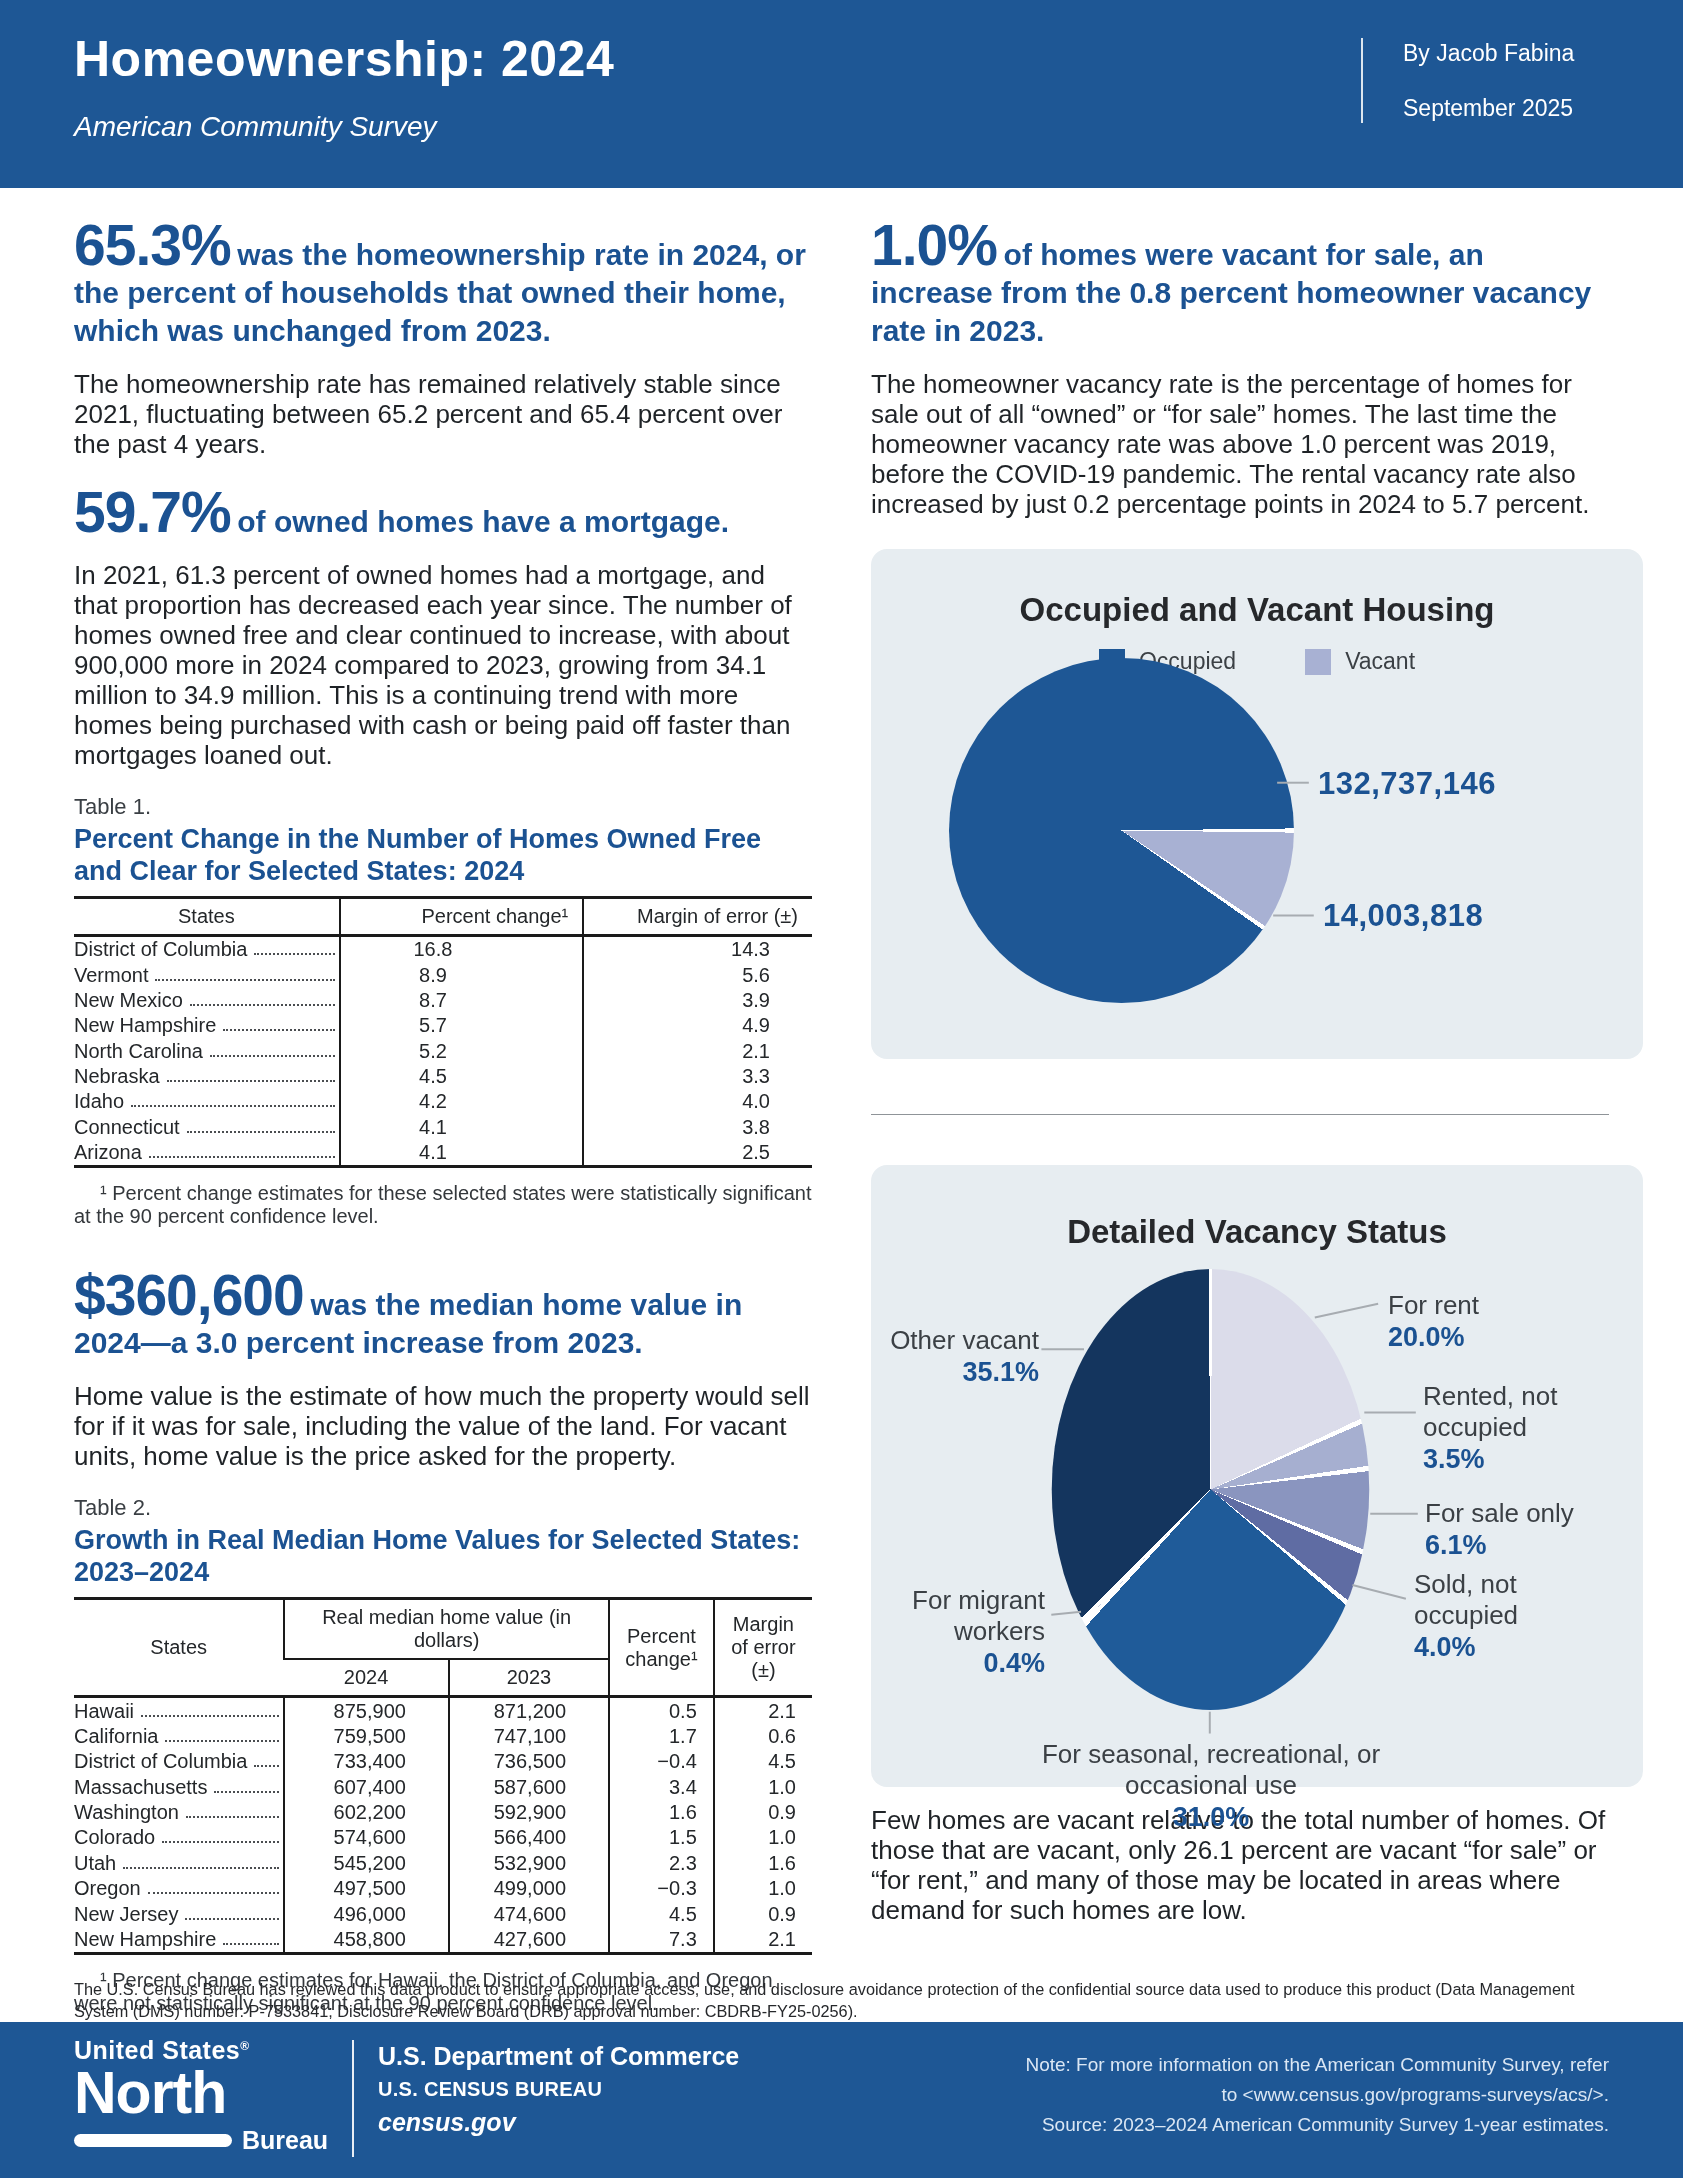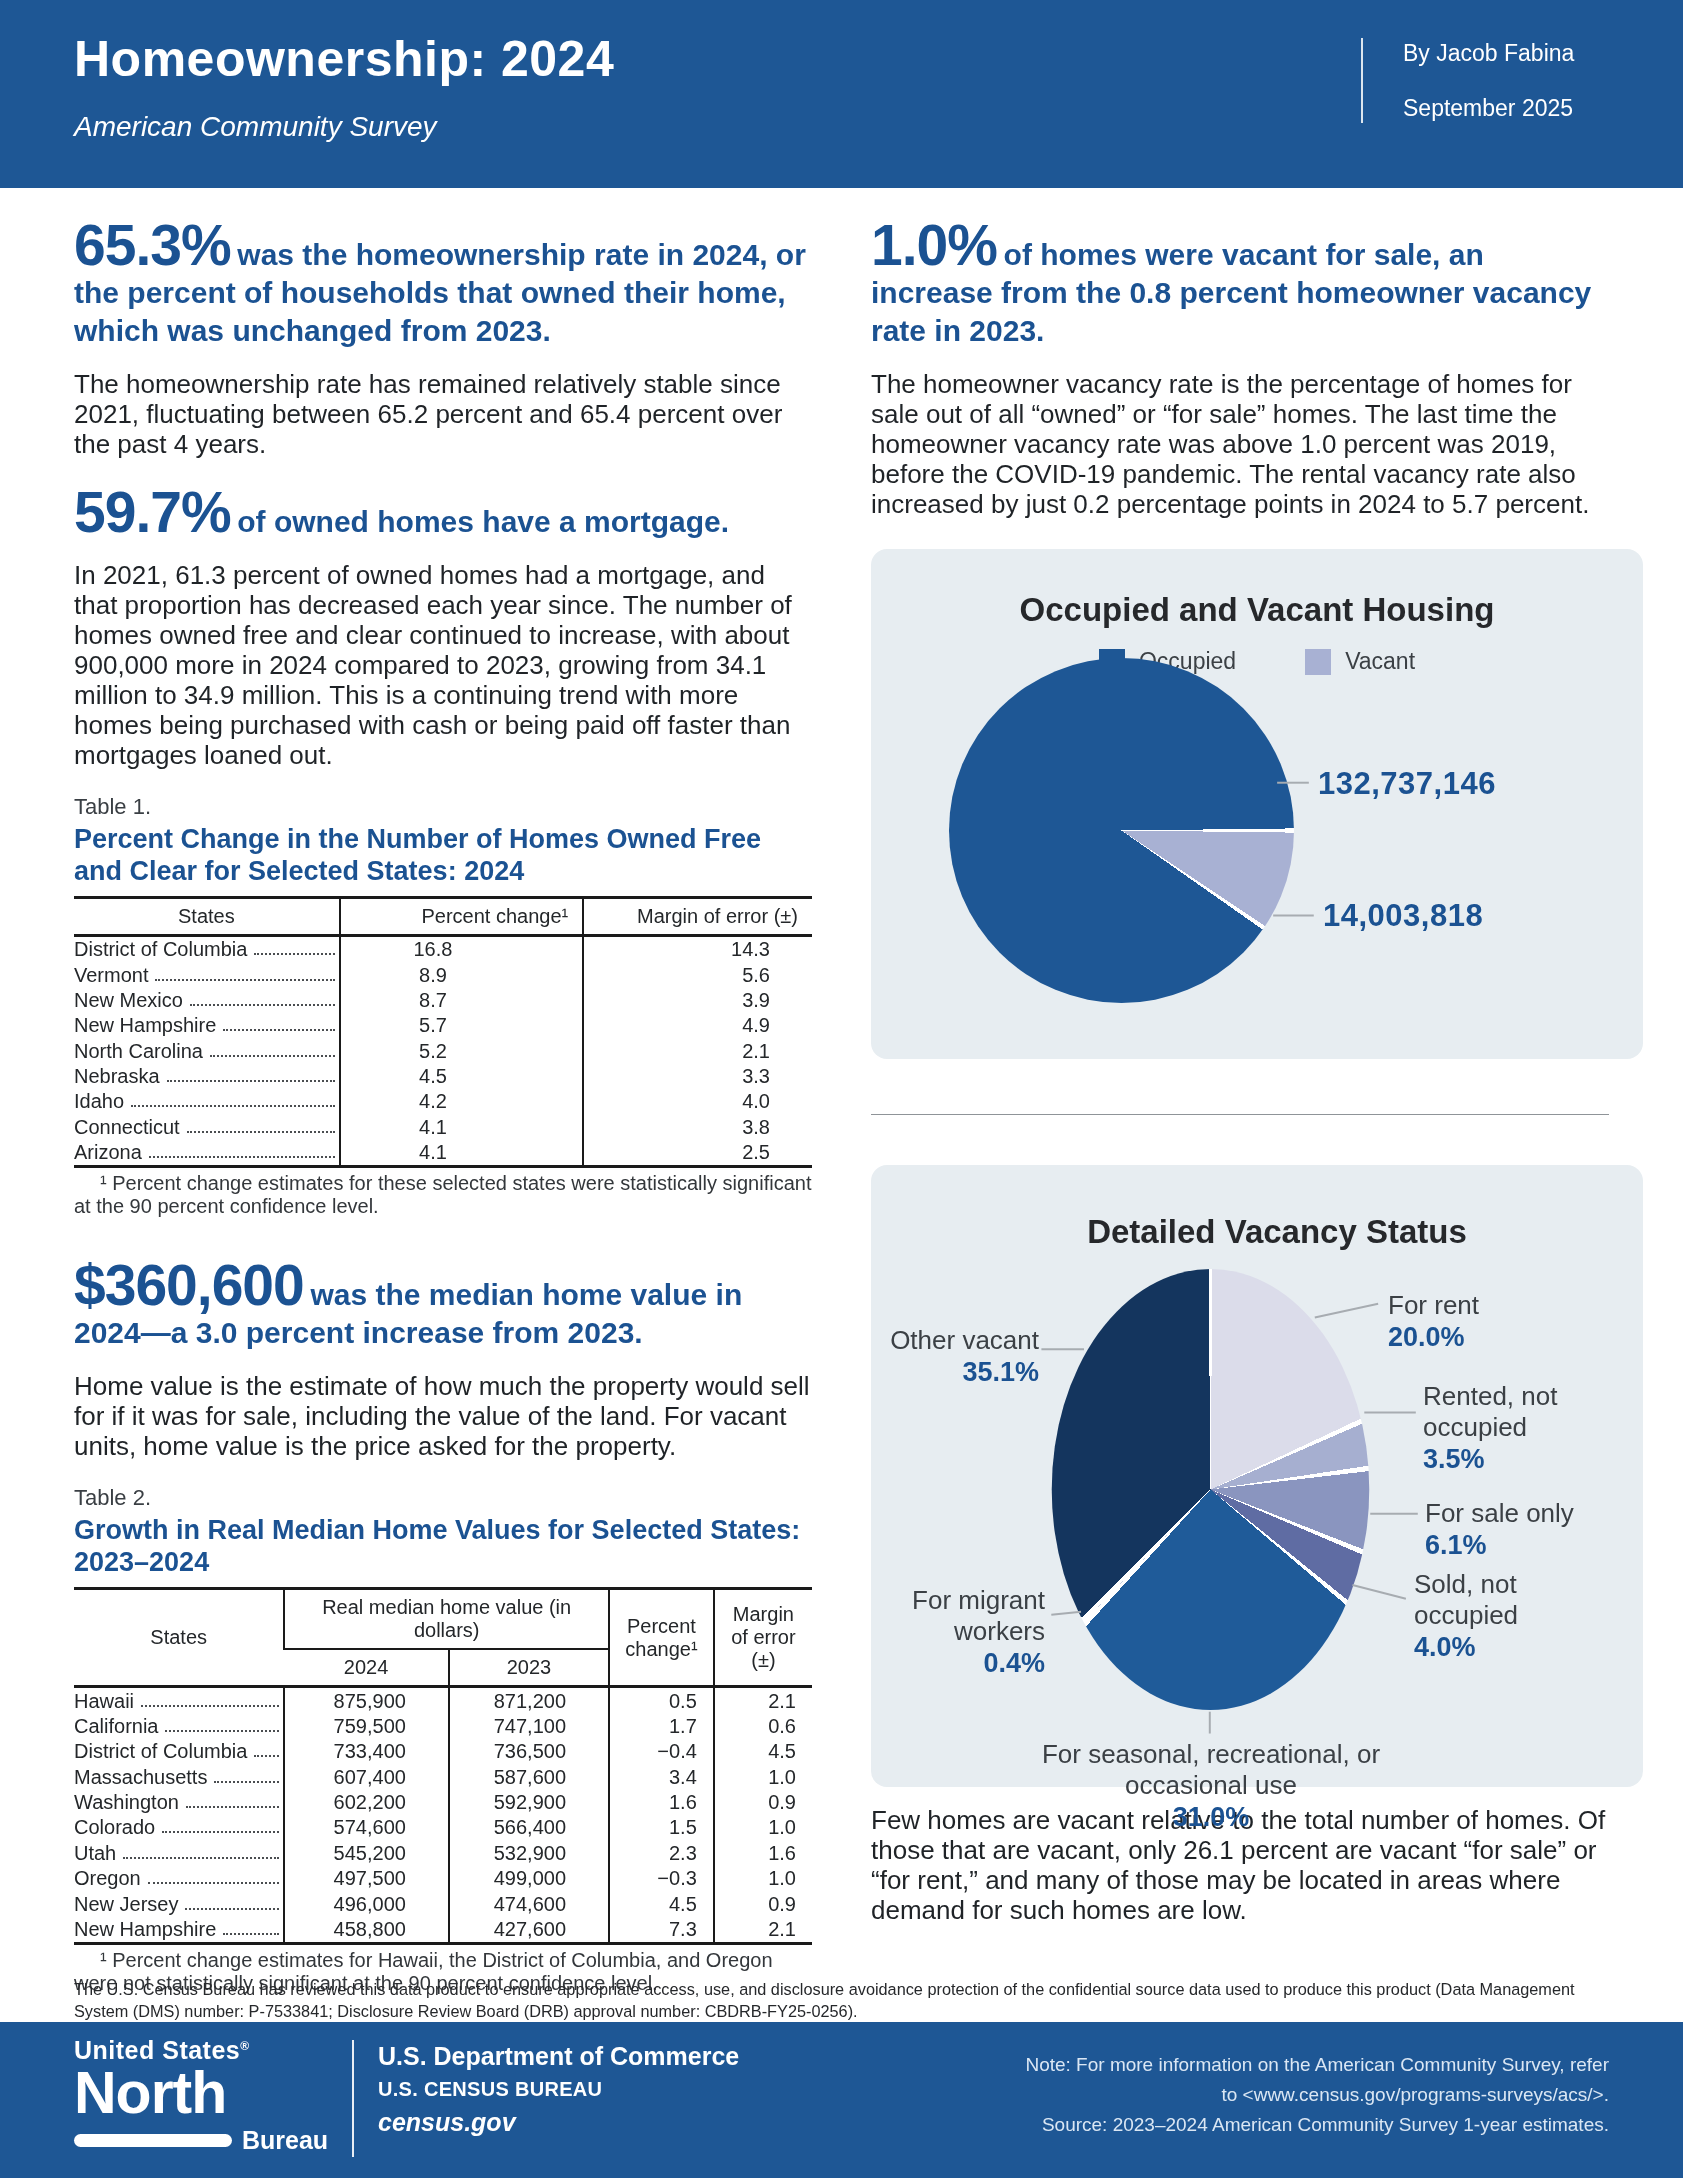--- a/index.html
+++ b/index.html
@@ -53,30 +53,30 @@
   .t1 col.c1{width:36%;} .t1 col.c2{width:33%;} .t1 col.c3{width:31%;}
   .t1 th.h-num{text-align:right;padding-right:14px;}
   .t1 td:nth-child(2){padding-right:57px;text-align:center;}
   .t1 td:nth-child(3){padding-right:42px;}
   .t2 col.c1{width:28.5%;} .t2 col.c2{width:22.3%;} .t2 col.c3{width:21.7%;} .t2 col.c4{width:14.2%;} .t2 col.c5{width:13.3%;}
   .t2 th{text-align:center;}
   .t2 th.group{border-bottom:2px solid #1a1a1a;}
   .t2 td:nth-child(2),.t2 td:nth-child(3){padding-right:42px;}
   .t2 td:nth-child(4){padding-right:16px;}
   .t2 td:nth-child(5){padding-right:16px;}
-  .footnote{margin-top:4px;font-size:20px;line-height:23px;color:#33373b;}
+  .footnote{margin-top:14px;font-size:20px;line-height:23px;color:#33373b;}
   .footnote .indent{display:inline-block;width:26px;}
 
   
   .panel{position:relative;width:772px;background:var(--panel);border-radius:16px;}
   .panel1{margin-top:30px;height:510px;}
   .panel2{height:622px;}
   .chart-title{position:absolute;left:0;width:100%;text-align:center;font-size:33px;font-weight:700;color:#26282b;}
   .panel1 .chart-title{top:42px;}
-  .panel2 .chart-title{top:48px;margin-left:20px;}
+  .panel2 .chart-title{top:48px;}
   .legend{position:absolute;top:99px;left:0;width:100%;display:flex;justify-content:center;gap:69px;}
   .legend-item{display:flex;align-items:center;gap:14px;font-size:23px;color:#3b4045;}
   .swatch{width:26px;height:26px;display:inline-block;}
   .pie{position:absolute;border-radius:50%;}
   #pie1{left:78px;top:109px;width:345px;height:345px;}
   #pie2{left:119px;top:104px;width:441px;height:441px;transform:scaleX(0.72);}
   .overlay{position:absolute;left:0;top:0;pointer-events:none;}
   .bignum{position:absolute;font-size:31px;font-weight:700;color:var(--blue-text);letter-spacing:0.5px;}
   .plabel{position:absolute;font-size:26px;line-height:31px;color:#3b4045;}
   .plabel .pl-pct{display:block;font-weight:700;color:var(--blue-text);font-size:27px;margin-top:1px;}

